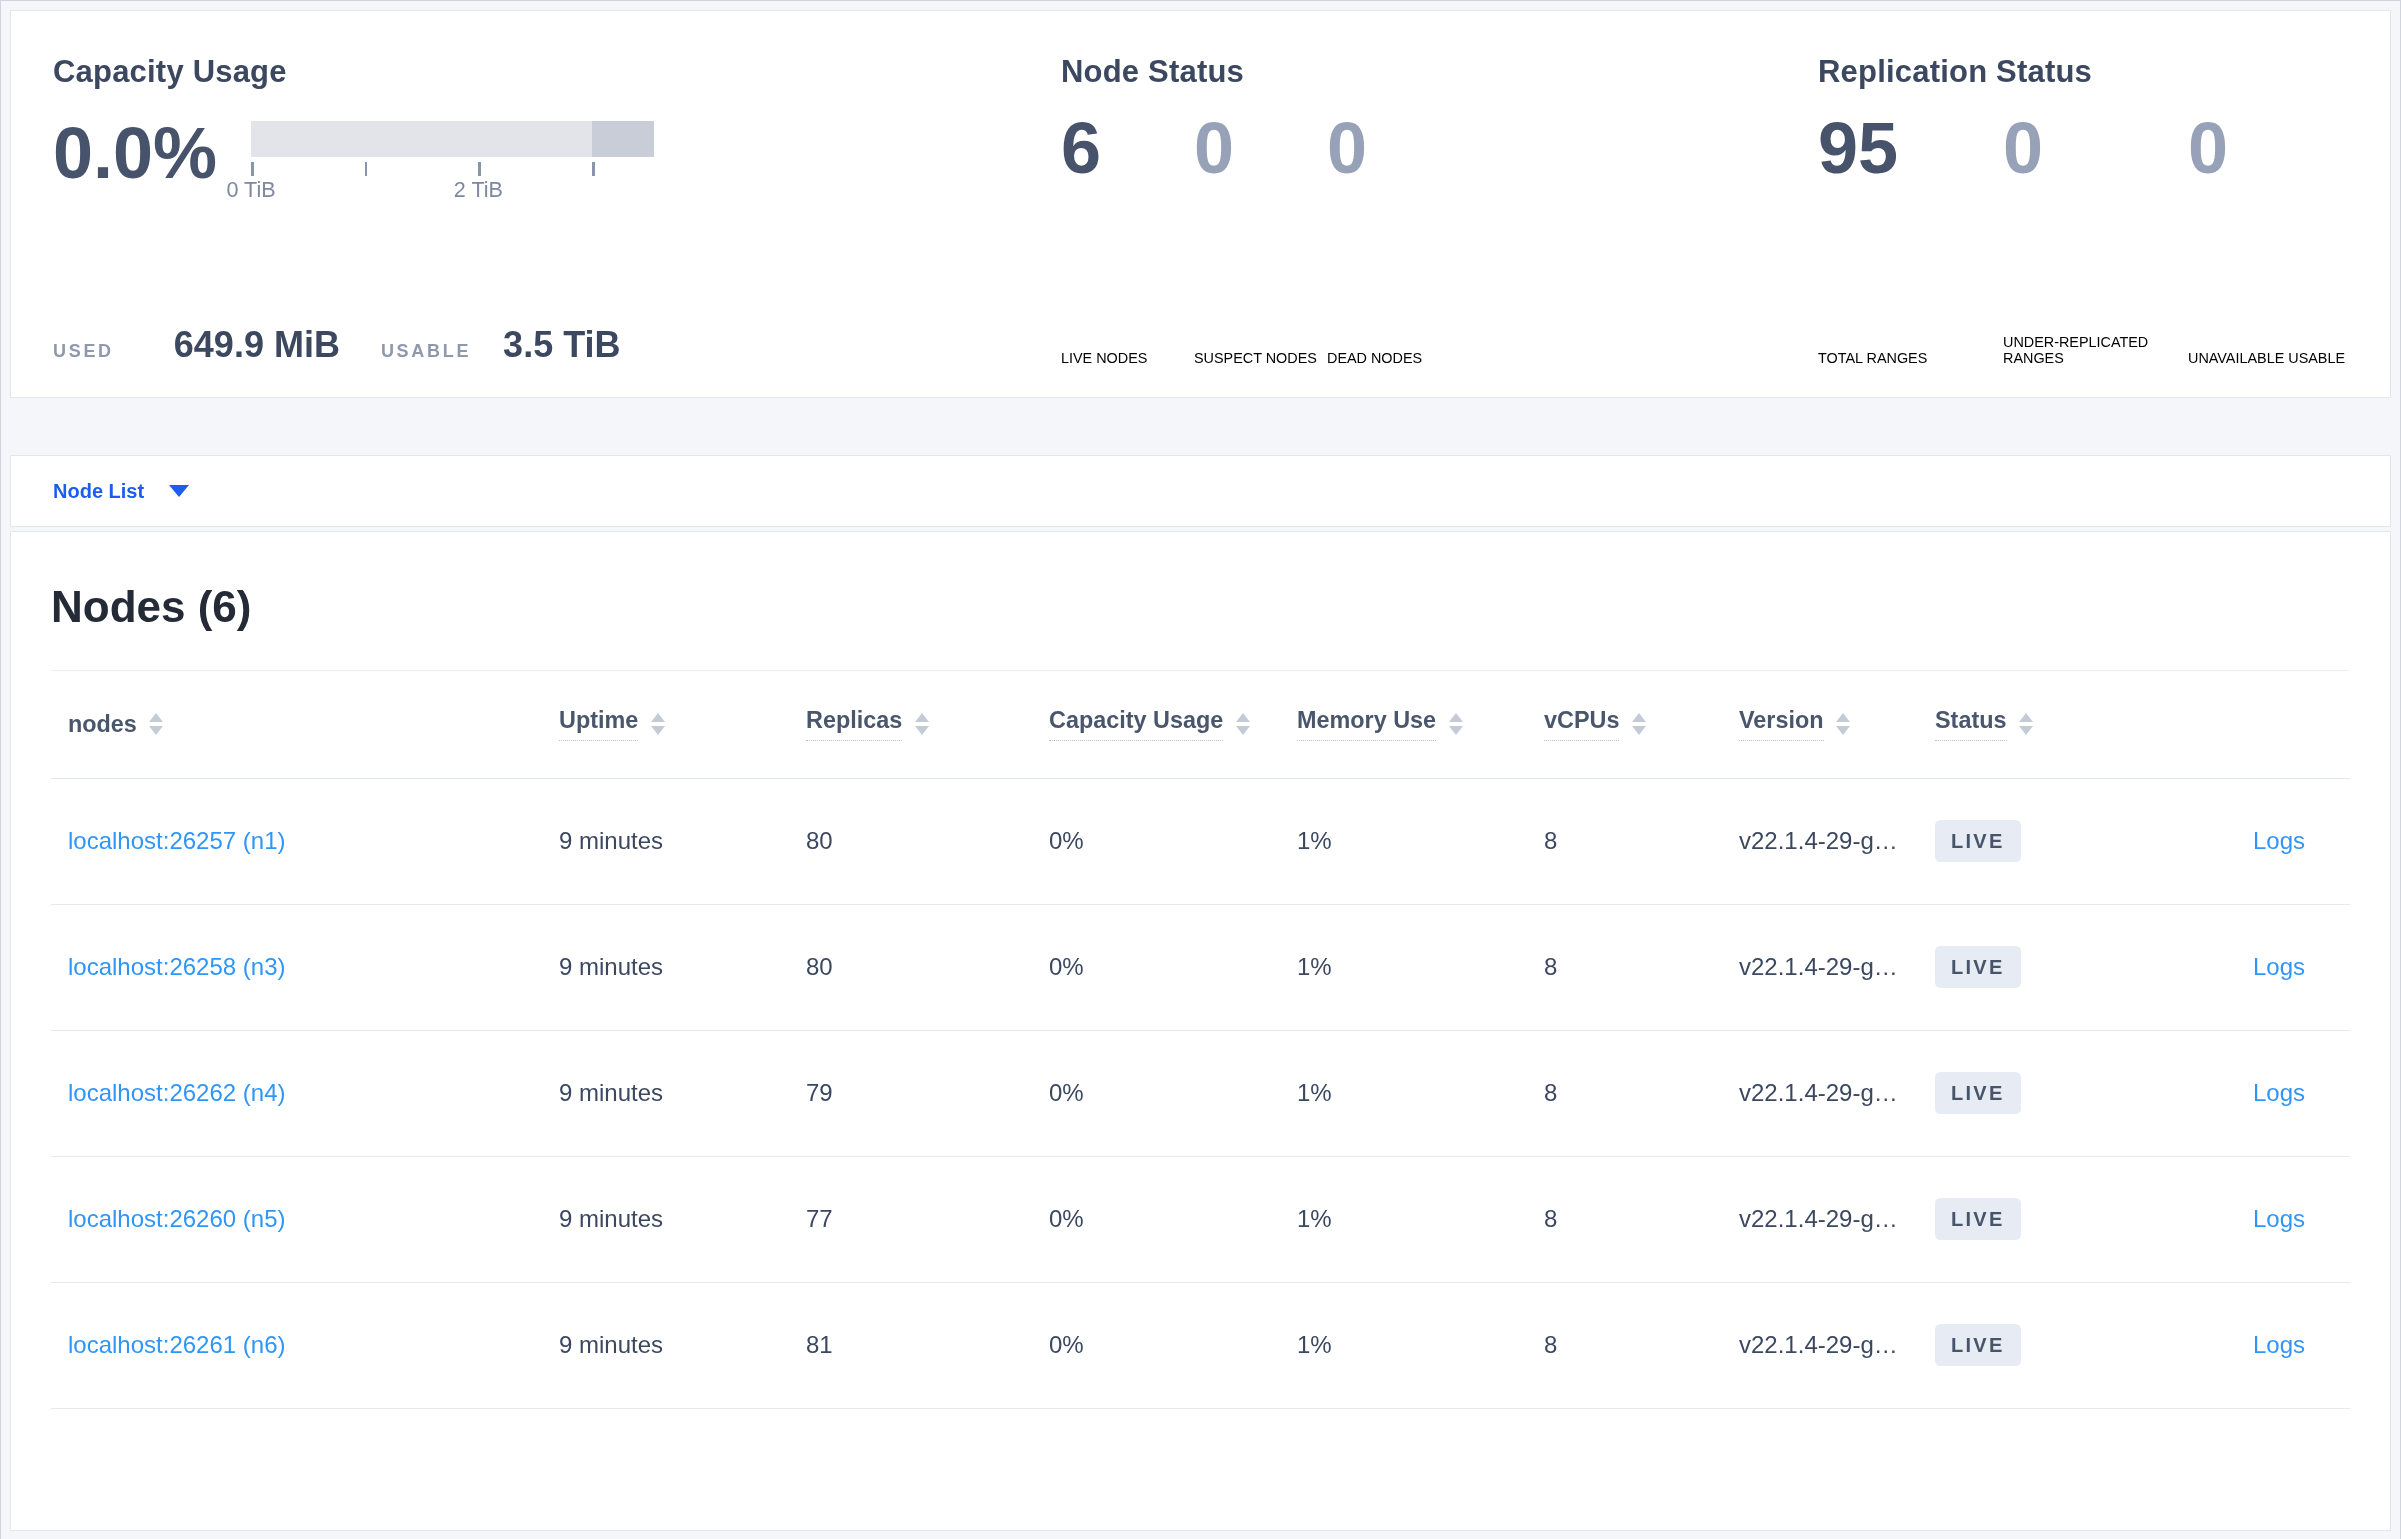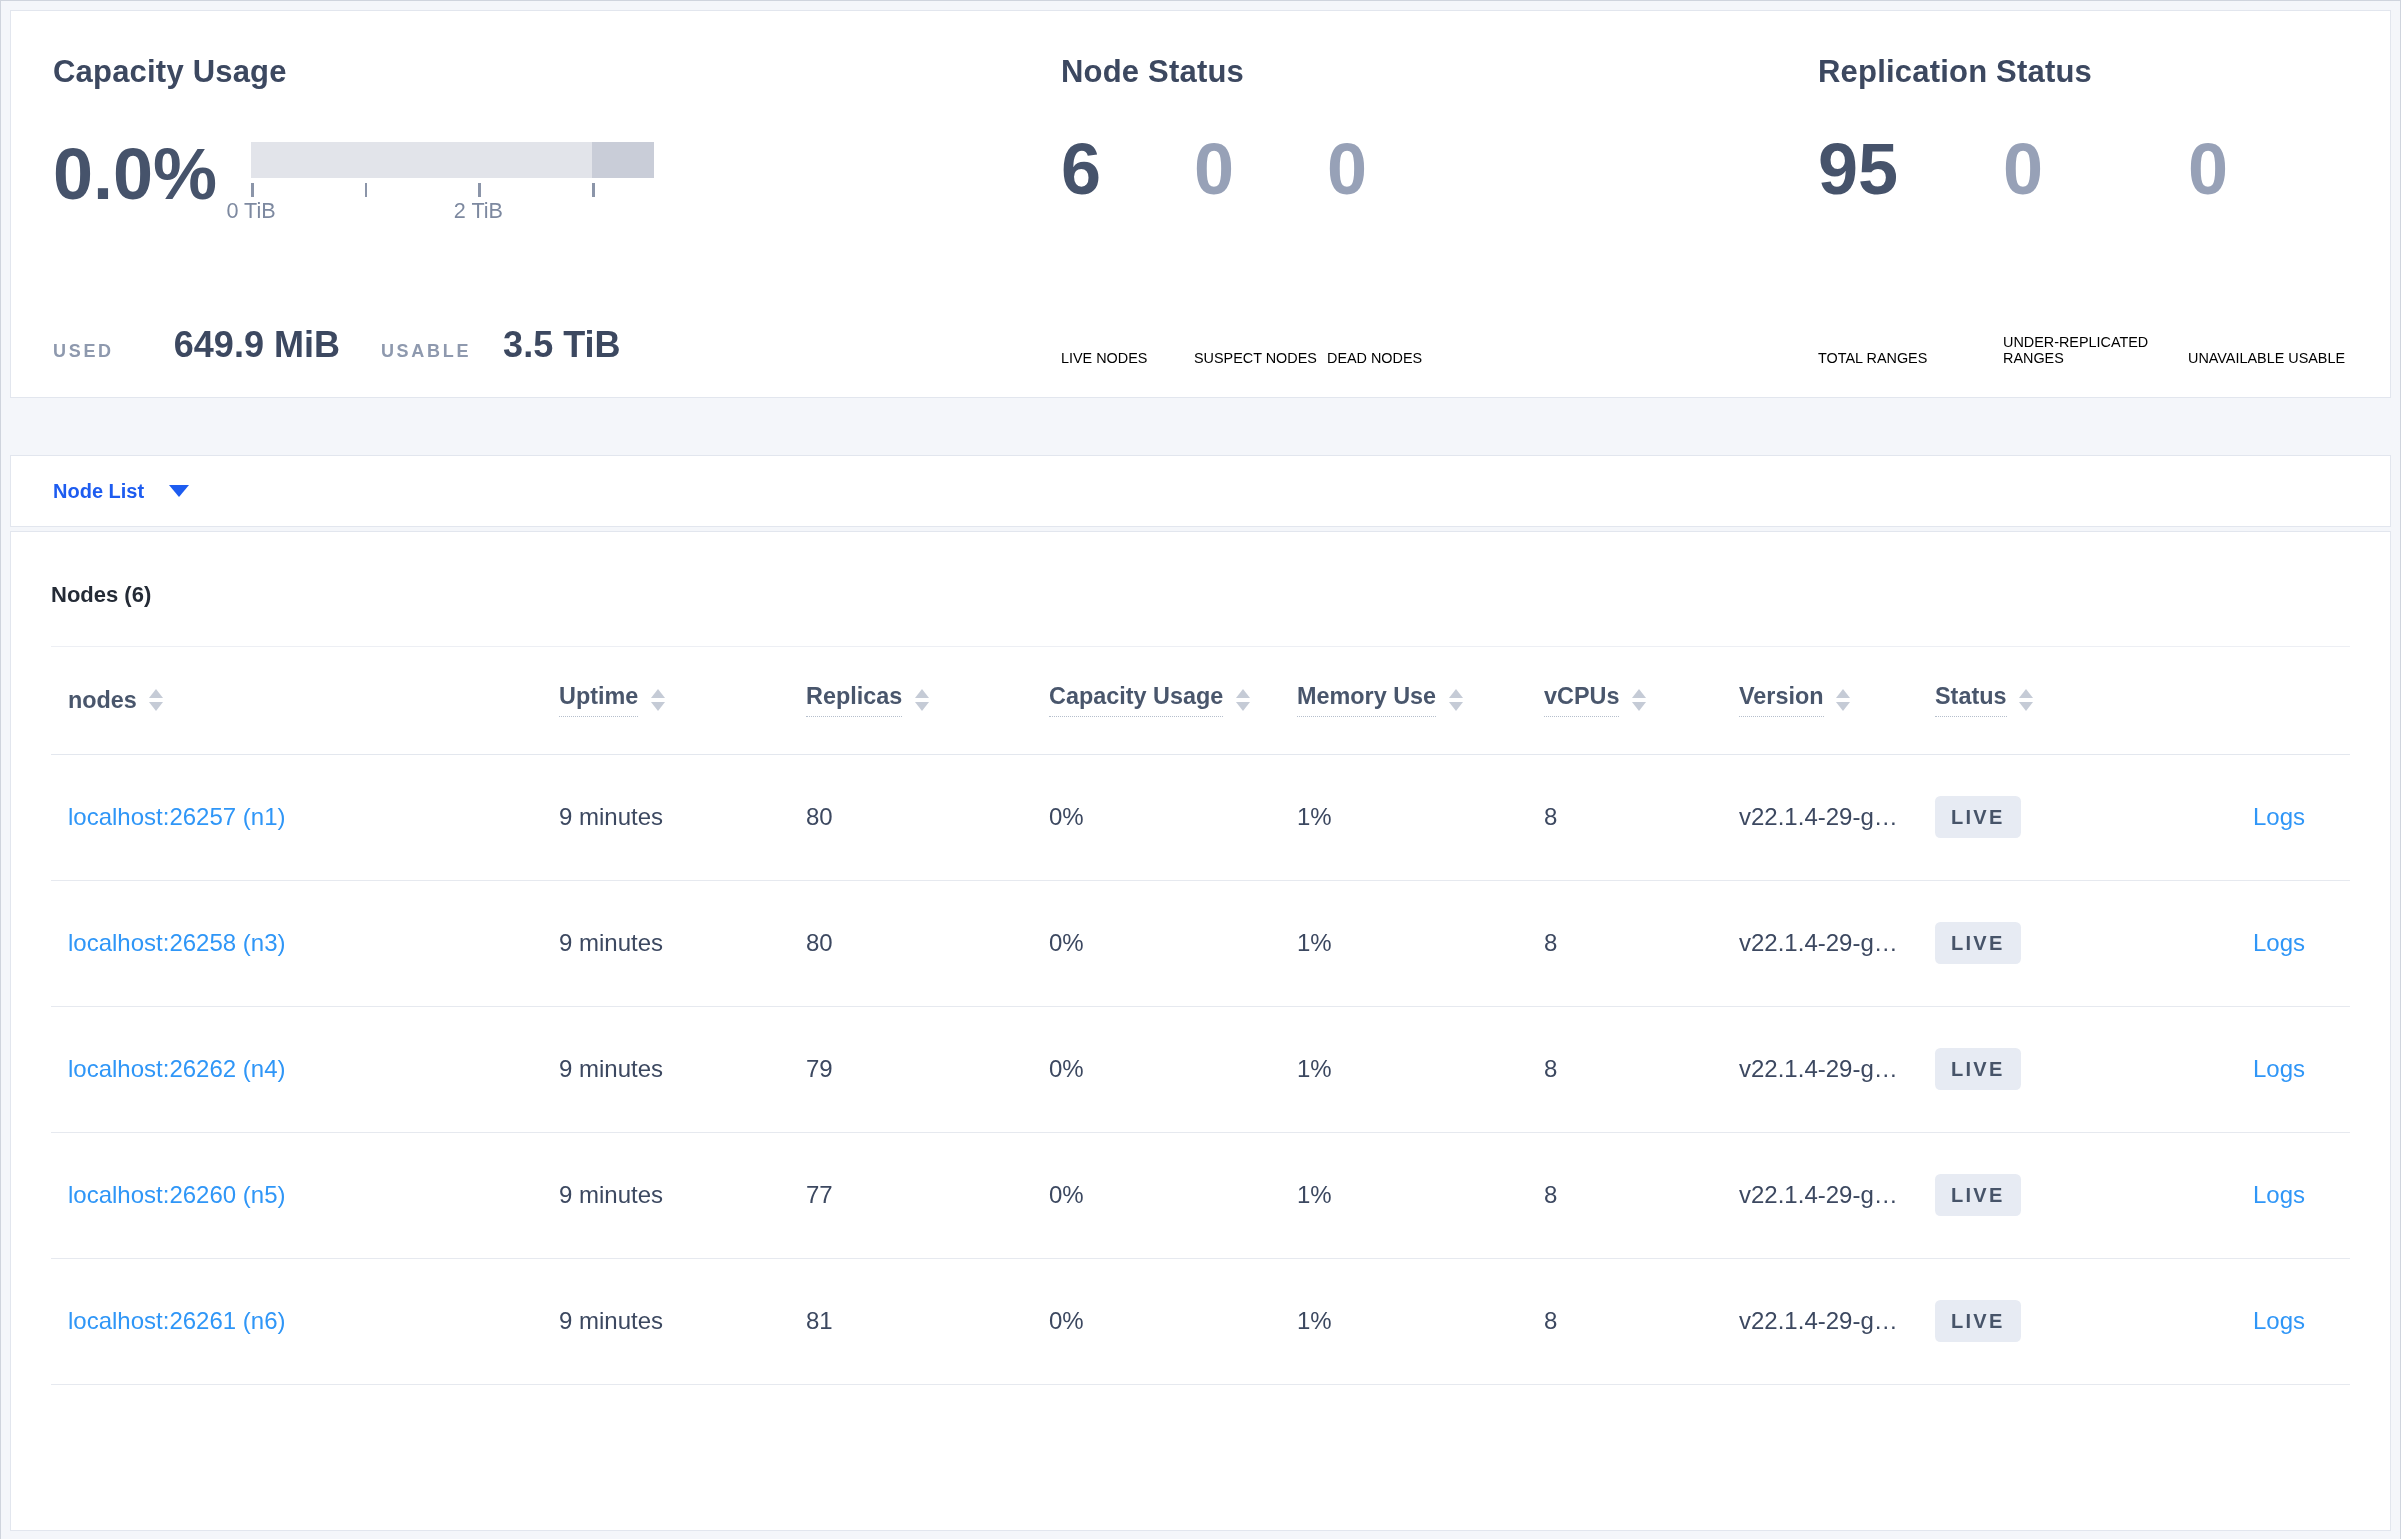--- a/index.html
+++ b/index.html
@@ -11,21 +11,21 @@
   *{box-sizing:border-box;margin:0;padding:0}
   body{width:2401px;height:1540px;background:var(--page_bg);font-family:"Liberation Sans",sans-serif;overflow:hidden}
   .frame{width:2401px;height:1540px;border:1.8px solid #cfd4dd;padding:9px;background:var(--page_bg)}
   .card{background:var(--card_bg);border:0.9px solid var(--card_border)}
 
   
   .summary{height:388px;display:grid;grid-template-columns:1050px 757px 1fr;padding:43px 0 31px 0;margin-bottom:57px}
   .section{display:flex;flex-direction:column}
   .sec-capacity{padding-left:42px}
   .sec-title{font-size:31px;font-weight:700;color:var(--text_dark);letter-spacing:0.2px}
-  .values-row{display:flex;margin-top:43px;height:115px}
+  .values-row{display:flex;margin-top:22px;height:115px}
   .labels-row{display:flex;margin-top:auto}
 
   .bignum{font-size:72px;font-weight:600;line-height:1;color:var(--num-dark)}
   .bignum.dark{color:var(--num_dark)} .bignum.light{color:var(--num_light)}
 
   
   .pct{font-size:72px;font-weight:600;color:var(--num_dark);line-height:1.15;margin-right:34px;min-width:151px}
   .meter{width:403px;padding-top:9px}
   .bar{position:relative;height:36px;background:var(--bar_light)}
   .bar-seg{position:absolute;top:0;bottom:0;right:0;width:15.4%;background:var(--bar_dark)}
@@ -44,21 +44,21 @@
   .labels-wrap .label-cell{display:flex;flex-direction:column;justify-content:flex-end}
   .node-stats.labels-wrap .label-cell{width:133px} .repl-stats.labels-wrap .label-cell{width:185px}
 
   
   .view-bar{height:72px;display:flex;align-items:center;padding-left:42px;margin-bottom:3.6px;cursor:pointer}
   .view-label{font-size:20px;font-weight:700;color:var(--accent_blue)}
   .caret{width:0;height:0;border-left:10px solid transparent;border-right:10px solid transparent;border-top:12.6px solid var(--accent_blue);margin-left:25px}
 
   
   .table-card{height:1000px;padding:50px 40px 36px 40px}
-  .table-title{font-size:22px;font-weight:700;color:var(--text_heading);margin-bottom:38px}
+  .table-title{font-size:44px;font-weight:700;color:var(--text_heading);margin-bottom:38px}
   table{width:100%;border-collapse:collapse;table-layout:fixed;border-top:0.9px solid #edeff4}
   col.c-nodes{width:508px}col.c-uptime{width:247px}col.c-replicas{width:243px}col.c-capacity{width:248px}
   col.c-memory{width:247px}col.c-vcpus{width:195px}col.c-version{width:196px}col.c-status{width:196px}col.c-logs{width:auto}
   thead th{height:108px;text-align:left;vertical-align:middle;font-size:23.4px;font-weight:600;color:#49566c;border-bottom:0.9px solid #e3e7ee;cursor:pointer}
   th .hwrap{display:inline-flex;align-items:center}
   th .hlabel.u{border-bottom:1.8px dotted #b6bfcc;padding-bottom:5.4px}
   th:first-child{padding-left:17px}
   .sort{display:inline-flex;flex-direction:column;gap:4.5px;margin-left:12.6px}
   .sort i{display:block;width:0;height:0;border-left:7.2px solid transparent;border-right:7.2px solid transparent}
   .sort .up{border-bottom:9px solid #c5cbd6}

